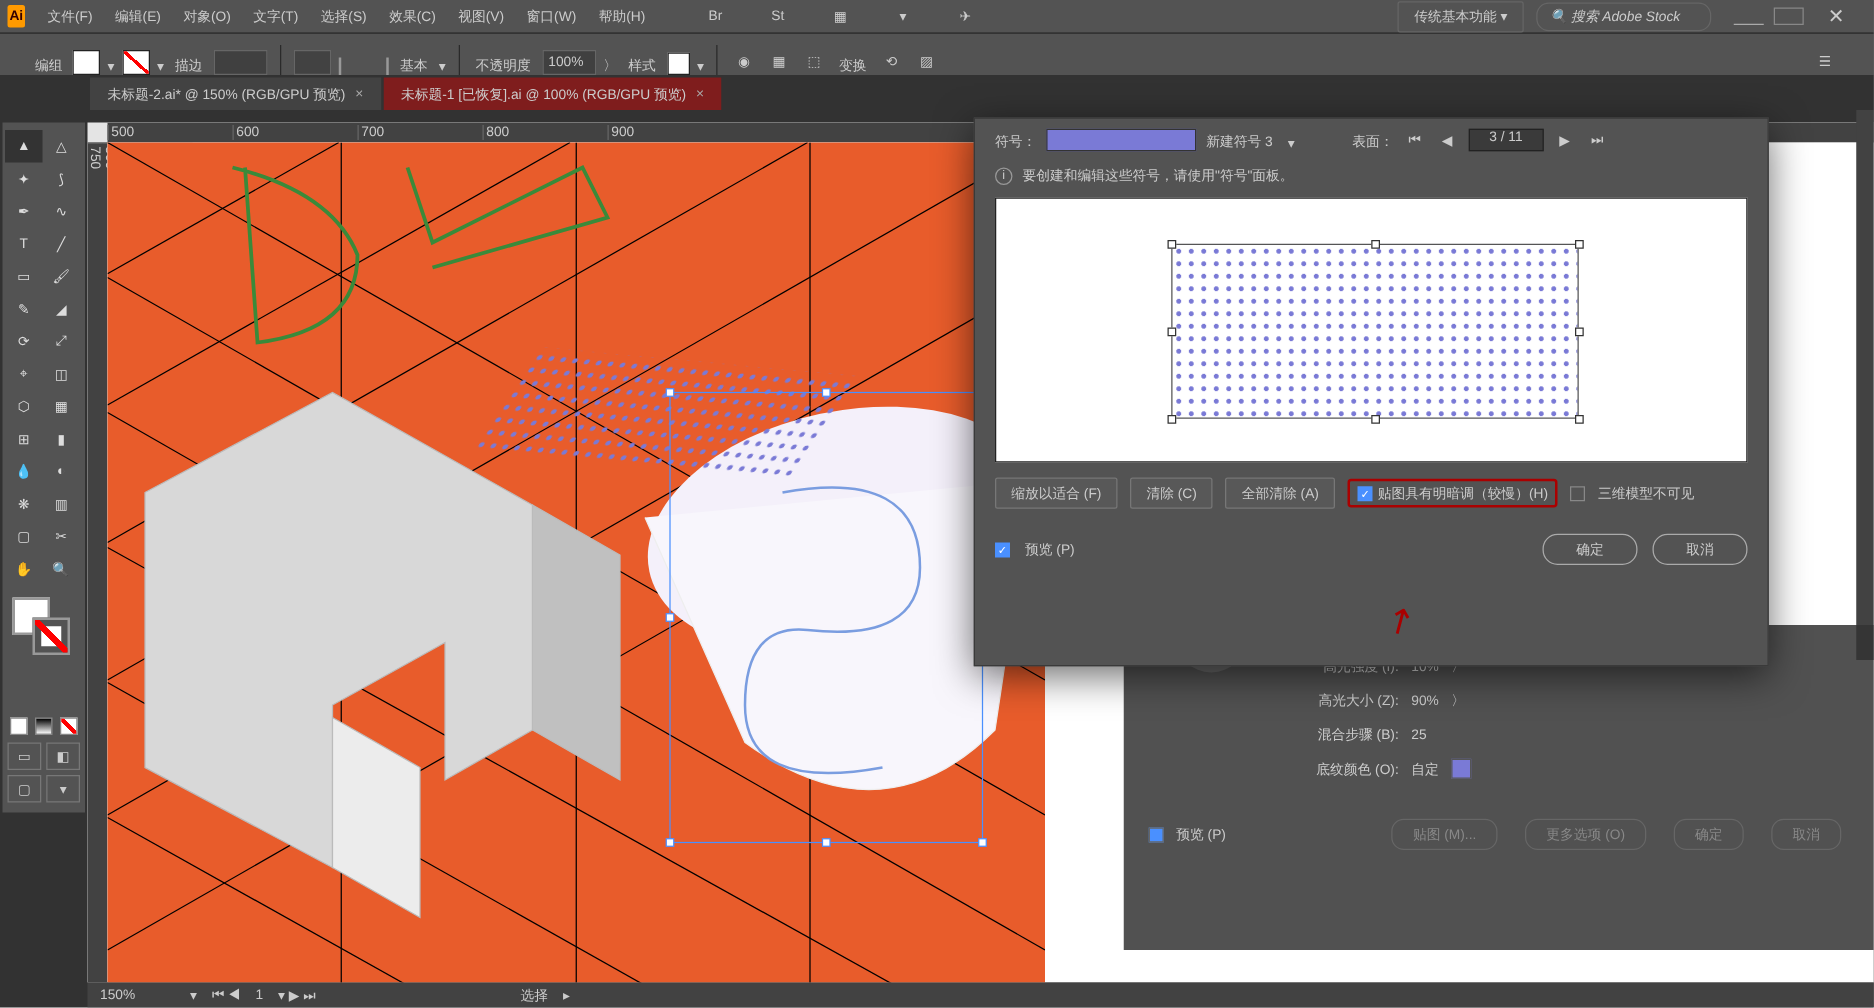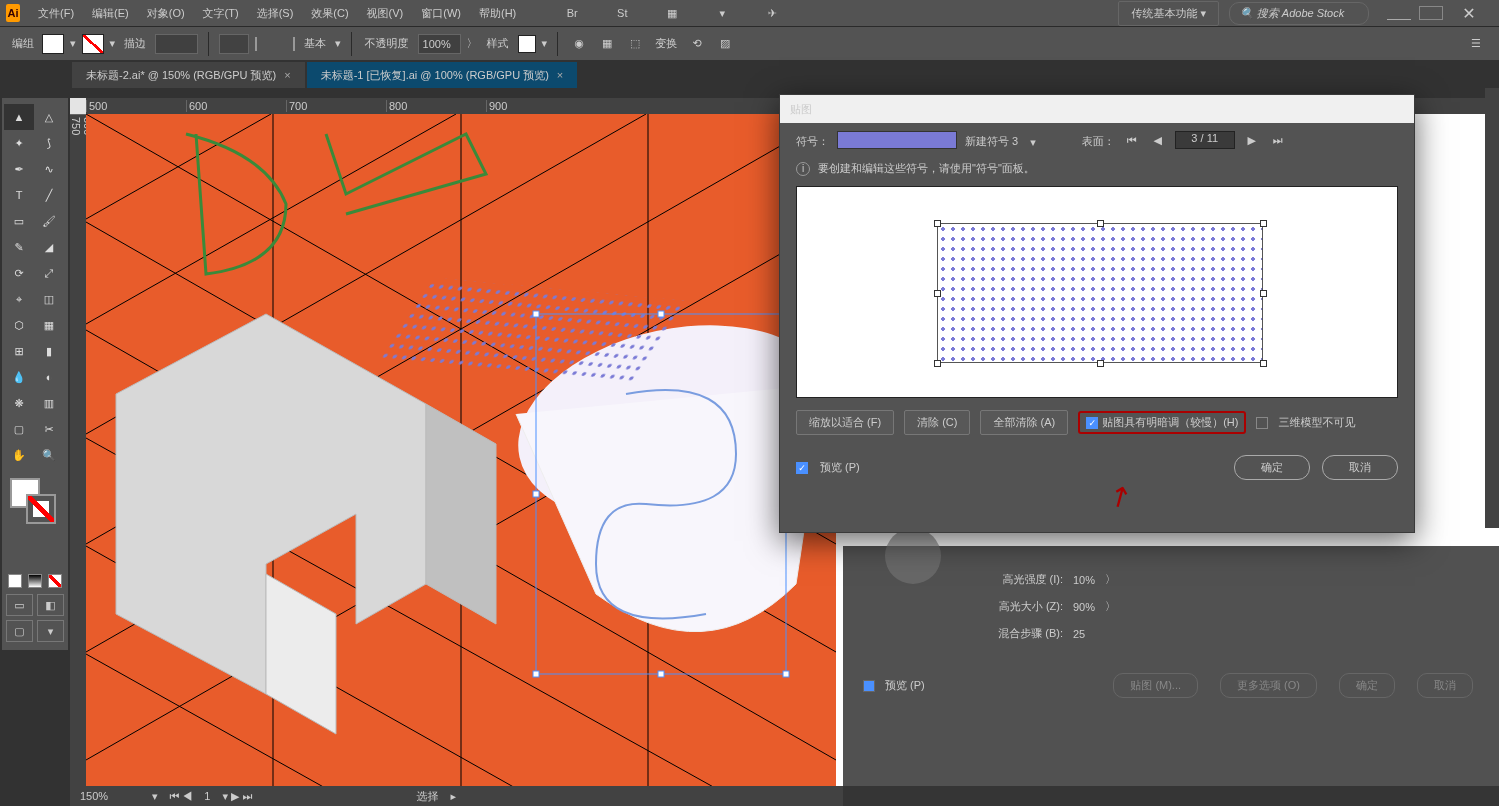--- a/index.html
+++ b/index.html
@@ -5,34 +5,34 @@
 *{margin:0;padding:0;box-sizing:border-box;font-family:"Microsoft YaHei",sans-serif;font-size:11px;color:#ccc}
 body{background:#323232;width:1499px;height:806px;overflow:hidden;position:relative}
 .menubar{height:26px;background:#535353;display:flex;align-items:center;padding:0 6px;gap:2px}
 .menubar .logo{width:14px;height:18px;background:#ff9a00;color:#330000;font-weight:bold;display:flex;align-items:center;justify-content:center;border-radius:2px;margin-right:8px}
 .menubar .menu-item{padding:4px 8px;cursor:pointer}
 .menubar .spacer{flex:1}
 .menubar .icon-btn{width:20px;height:20px;display:flex;align-items:center;justify-content:center;margin:0 14px;color:#ccc}
 .menubar .workspace{padding:4px 12px;border:1px solid #666;border-radius:2px;margin-right:8px}
 .menubar .search{padding:3px 10px;border:1px solid #666;border-radius:10px;color:#888;font-style:italic;width:140px;margin-right:10px}
 .menubar .win-ctrl{width:24px;height:14px;border:1px solid #888;margin-left:6px}
-.options-bar{height:34px;background:#535353;border-top:1px solid #2a2a2a;display:flex;align-items:center;padding:0 12px;gap:6px}
+.options-bar{height:34px;background:#535353;border-top:1px solid #2a2a2a;display:flex;align-items:flex-end;padding:0 28px;gap:6px}
 .options-bar .label{margin-right:2px}
 .options-bar .sw{width:22px;height:20px;background:#fff;border:1px solid #222}
 .options-bar .sw.nostroke{background:#fff;position:relative}
 .options-bar .sw.nostroke::after{content:"";position:absolute;left:0;top:0;right:0;bottom:0;background:linear-gradient(to top right,transparent 45%,red 45%,red 55%,transparent 55%)}
 .options-bar .dd{width:43px;height:20px;background:#404040;border:1px solid #666;display:flex;align-items:center;padding:0 4px}
 .options-bar .pp{width:30px;height:20px;background:#424242;border:1px solid #666}
 .options-bar .divider{width:1px;height:24px;background:#2a2a2a;margin:0 4px}
 .options-bar .txt{margin:0 3px}
 .options-bar .icon20{width:22px;height:22px;display:flex;align-items:center;justify-content:center;color:#ccc}
 .options-bar .dash{width:40px;height:14px;border-left:2px solid #999;border-right:2px solid #999}
 .tabbar{height:28px;background:#323232;display:flex;align-items:end;padding-left:72px}
 .tab{height:26px;padding:0 14px;display:flex;align-items:center;gap:8px;background:#424242;color:#fff;margin-right:2px}
-.tab.inactive{background:#0c4a6e;color:#888}
+.tab.inactive{background:#7f1d1d;color:#888}
 .tab .close{color:#aaa;cursor:pointer}
 .toolbox{position:absolute;left:2px;top:98px;width:66px;background:#535353;display:flex;flex-wrap:wrap;padding:6px 2px;gap:0}
 .toolbox .tool{width:30px;height:26px;display:flex;align-items:center;justify-content:center;color:#ddd;position:relative}
 .toolbox .tool.active{background:#333}
 .toolbox .swatch-area{width:62px;height:60px;position:relative;margin-top:6px}
 .toolbox .fill-sw{position:absolute;left:6px;top:4px;width:30px;height:30px;background:#fff;border:2px solid #999}
 .toolbox .stroke-sw{position:absolute;left:22px;top:20px;width:30px;height:30px;border:2px solid #999;background:#535353}
 .toolbox .stroke-sw::before{content:"";position:absolute;left:5px;top:5px;right:5px;bottom:5px;background:#fff}
 .toolbox .stroke-sw::after{content:"";position:absolute;left:0;top:0;right:0;bottom:0;background:linear-gradient(to top right,transparent 43%,red 43%,red 57%,transparent 57%)}
 .toolbox .mini-sw{width:14px;height:14px;display:inline-block;margin:40px 2px 0 4px;border:1px solid #888}
@@ -62,21 +62,21 @@
 .dialog .btn-row{display:flex;align-items:center;padding:12px 16px;gap:10px}
 .dialog .dbtn{padding:4px 12px;background:#585858;border:1px solid #777;border-radius:2px;cursor:pointer}
 .dialog .highlight{border:2px solid #a00;padding:2px 6px;display:flex;align-items:center;gap:4px;border-radius:3px}
 .dialog .cbx{width:12px;height:12px;background:#4a90ff;display:inline-flex;align-items:center;justify-content:center;color:#fff;font-size:9px}
 .dialog .cbx.un{background:#535353;border:1px solid #888}
 .dialog .final{display:flex;align-items:center;padding:8px 16px;gap:12px}
 .dialog .pill{padding:4px 26px;border:1px solid #aaa;border-radius:12px;cursor:pointer}
 .dialog .arrow-red{position:absolute;left:328px;top:385px;color:#a00;font-size:28px;transform:rotate(-30deg)}
 .statusbar{position:absolute;left:70px;bottom:0;right:0;height:20px;background:#424242;display:flex;align-items:center;padding:0 10px;gap:12px;color:#ccc}
 .statusbar .zoom{width:60px}
-.side-panel{position:absolute;right:0;top:546px;width:656px;height:260px;background:rgba(50,50,50,0.85);padding:20px;z-index:50}
+.side-panel{position:absolute;right:0;top:500px;width:600px;height:260px;background:rgba(50,50,50,0.85);padding:20px;z-index:50}
 .side-panel .sitem{display:flex;align-items:center;padding:6px 0;color:#888;gap:10px}
 .side-panel .sitem .cbx2{width:12px;height:12px;border:1px solid #666}
 .side-panel .sbtn{padding:4px 16px;border:1px solid #666;border-radius:10px;color:#888;margin:0 6px}
 .side-panel .colorsw{width:16px;height:16px;background:#7a7ad6;border:1px solid #555}
 .right-strip{position:absolute;right:0;top:88px;width:14px;height:440px;background:#424242;z-index:40}
 .iso-line{stroke:#000;stroke-width:1;fill:none}
 </style>
 </head>
 <body>
 
@@ -287,35 +287,37 @@
     </div>
   <div class="sitem">
       <span style="width:200px;text-align:right">高光大小 (Z):</span>
       <span>90%</span>
       <span>〉</span>
     </div>
   <div class="sitem">
       <span style="width:200px;text-align:right">混合步骤 (B):</span>
       <span>25</span>
     </div>
+  <div class="sitem">
+      <span style="width:200px;text-align:right">底纹颜色 (O):</span>
+      <span>自定</span>
+      <div class="colorsw"></div>
+    </div>
   <div class="sitem" style="margin-top:20px">
     <div class="cbx2" style="background:#4a90ff"></div>
       <span>预览 (P)</span>
     <div style="flex:1"></div>
     <div class="sbtn">贴图 (M)...</div>
     <div class="sbtn">更多选项 (O)</div>
     <div class="sbtn">确定</div>
     <div class="sbtn">取消</div>
   </div>
 </div>
 
 <div class="dialog">
-  <div class="titlebar">
-      <span>贴图</span>
-    </div>
   <div class="row">
     <span>符号：</span>
     <div class="symbol-dd"></div>
     <span>新建符号 3</span>
     <span style="margin-left:4px">▾</span>
     <span style="width:30px"></span>
     <span>表面：</span>
     <div class="nav-btn">⏮</div>
     <div class="nav-btn">◀</div>
     <div class="pager-input"><span>3 / 11</span></div>

